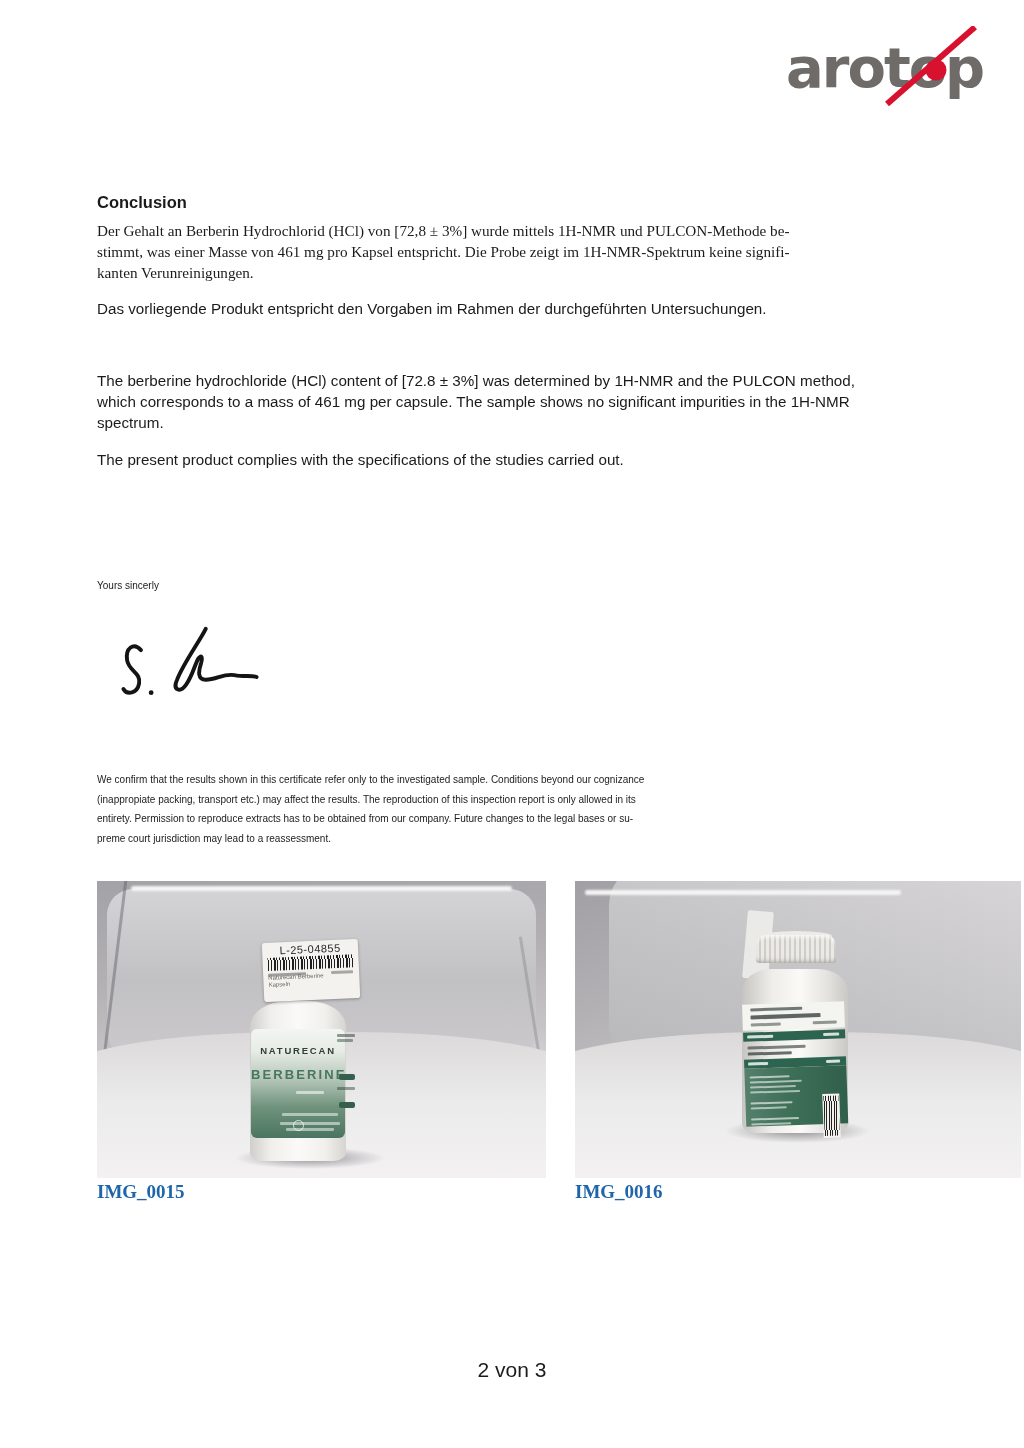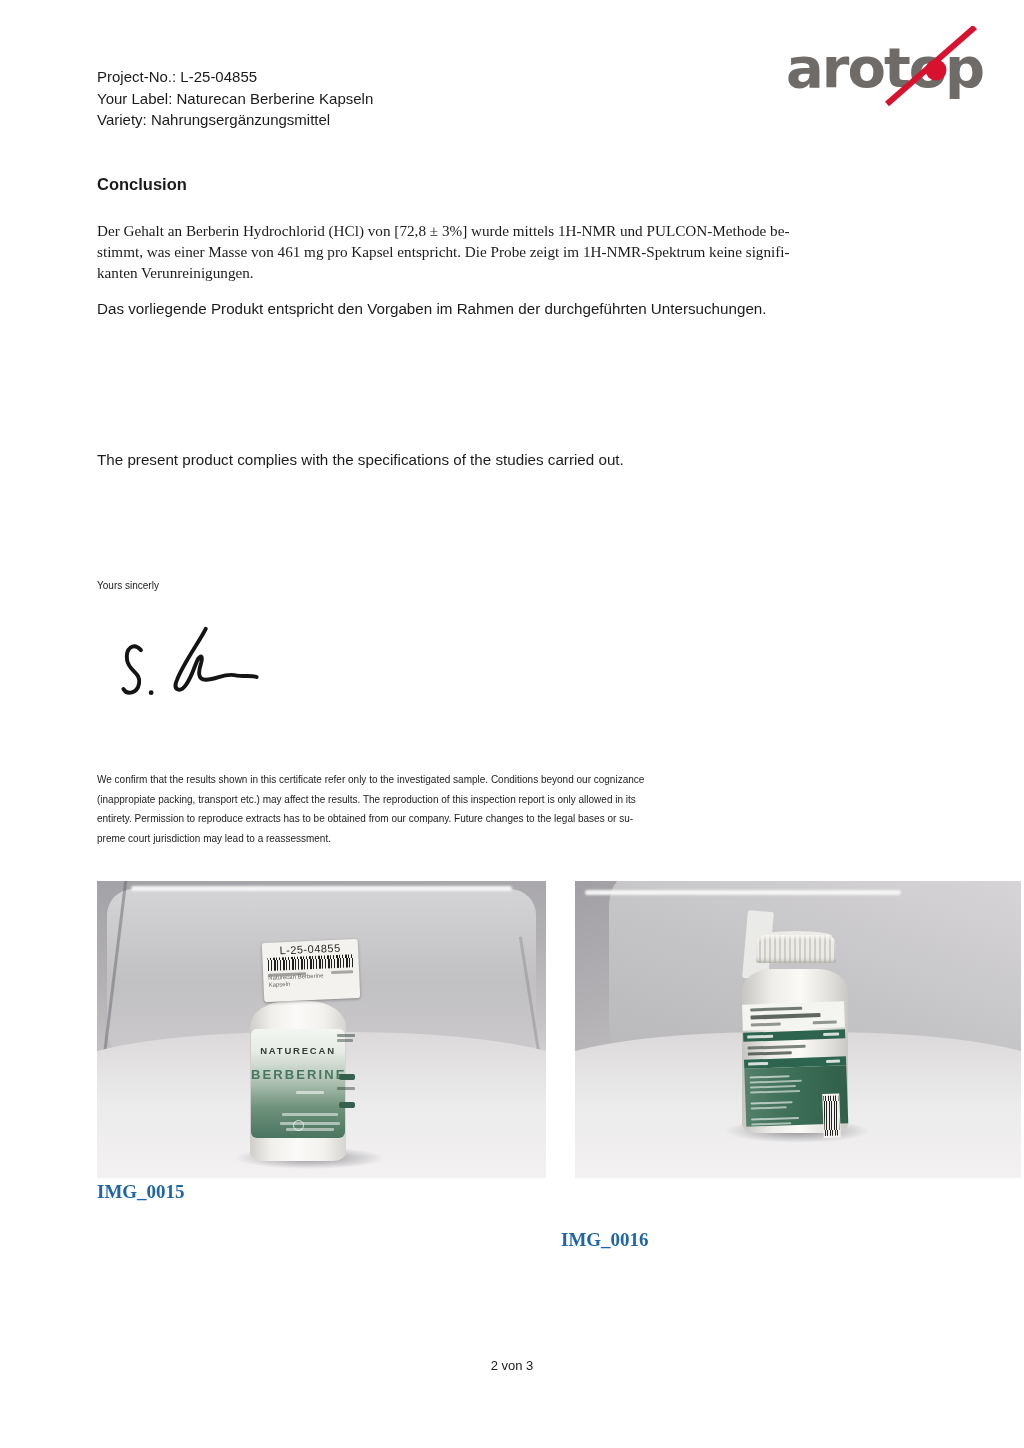--- a/index.html
+++ b/index.html
@@ -9,21 +9,21 @@
   
   .header-block{position:absolute;left:97px;top:66px;font-size:15px;line-height:21.5px;}
 
   
   .logo{position:absolute;left:786px;top:26px;width:212px;height:84px;}
   .logo-text{font-family:"DejaVu Sans", sans-serif;font-size:56px;font-weight:600;
              color:var(--logo-gray,#6f6b68);letter-spacing:-2px;line-height:84px;}
   .logo-overlay{position:absolute;left:0;top:0;width:212px;height:84px;}
 
   
-  .h-conclusion{position:absolute;left:97px;top:175px;font-size:16.5px;font-weight:bold;}
+  .h-conclusion{position:absolute;left:97px;top:193px;font-size:16.5px;font-weight:bold;}
   .para{position:absolute;left:97px;width:872px;font-size:15.2px;line-height:21px;white-space:pre-line;}
   #de1{top:220px;font-family:Liberation Serif, serif;} #de2{top:298px;} #en1{top:370px;} #en2{top:449px;}
 
   .salutation{position:absolute;left:97px;top:580px;font-size:10px;}
   .signature-svg{position:absolute;left:116px;top:625px;}
   .signer-block{position:absolute;left:97px;top:722px;font-size:12.8px;line-height:19px;white-space:pre-line;}
   .disclaimer{position:absolute;left:97px;top:770px;width:890px;font-size:10px;line-height:19.6px;white-space:pre-line;}
 
   
   .photo{position:absolute;top:881px;height:297px;overflow:hidden;background:linear-gradient(175deg,#a3a2a6 0%,#b2b0b3 30%,#c6c4c6 55%,#e2e0e1 75%,#efedee 100%);}
@@ -74,47 +74,45 @@
   .l2-green{position:absolute;left:0;right:0;top:64px;bottom:-10px;background:linear-gradient(90deg,#55806c 0%,#3f7058 40%,#30604b 100%);}
   .barcode2{position:absolute;right:8px;top:28px;width:17px;height:44px;background:#f2f1ee;
       padding:2px 1px;box-sizing:border-box;}
   .barcode2-lines{width:100%;height:100%;
       background:repeating-linear-gradient(90deg,#222 0 1px,#f2f1ee 1px 2px,#222 2px 3px,#f2f1ee 3px 5px);}
 
   .b{position:absolute;border-radius:1px;}
 
   
   .caption{position:absolute;top:1181px;font-family:"Liberation Serif", serif;font-weight:bold;font-size:19px;color:var(--caption-blue,#1f65a9);}
-  #cap1{left:97px;} #cap2{left:561px;margin-top:48px;}
-  .footer{position:absolute;left:0;top:1358px;width:100%;text-align:center;font-size:13px;}
+  #cap1{left:97px;} #cap2{left:575px;}
+  .footer{position:absolute;left:0;top:1358px;width:100%;text-align:center;font-size:21px;}
 </style>
 </head>
 <body>
 
 <div class="page">
 
-  <div class="header-block">
-    <div>Project-No.: L-25-04855</div>
-    <div>Your Label: Naturecan Berberine Kapseln</div>
-    <div>Variety: Nahrungsergänzungsmittel</div>
-  </div>
 
   <div class="logo">
     <div class="logo-text">arotop</div>
     <svg class="logo-overlay" viewBox="0 0 212 84">
       <circle cx="150" cy="44" r="10.5" fill="#d8122e"></circle>
       <line x1="101" y1="78" x2="189" y2="1" stroke="#d8122e" stroke-width="6"></line>
     </svg>
   </div>
 
   <div class="h-conclusion">Conclusion</div>
   <div class="para" id="de1">Der Gehalt an Berberin Hydrochlorid (HCl) von [72,8 ± 3%] wurde mittels 1H-NMR und PULCON-Methode be-
 stimmt, was einer Masse von 461 mg pro Kapsel entspricht. Die Probe zeigt im 1H-NMR-Spektrum keine signifi-
 kanten Verunreinigungen.</div>
   <div class="para" id="de2">Das vorliegende Produkt entspricht den Vorgaben im Rahmen der durchgeführten Untersuchungen.</div>
+  <div class="para" id="en1">The berberine hydrochloride (HCl) content of [72.8 ± 3%] was determined by 1H-NMR and the PULCON method,
+which corresponds to a mass of 461 mg per capsule. The sample shows no significant impurities in the 1H-NMR
+spectrum.</div>
   <div class="para" id="en2">The present product complies with the specifications of the studies carried out.</div>
 
   <div class="salutation">Yours sincerly</div>
   <svg class="signature-svg" width="148" height="90" viewBox="0 0 160 95">
     <g fill="none" stroke="#141414" stroke-width="4.2" stroke-linecap="round" stroke-linejoin="round">
       <path d="M27,26 C19,17 10,24 12,37 C14,49 27,50 25,62 C23,73 12,75 8,68"></path>
       <path d="M97,3 C90,17 73,40 66,58 C61,69 69,73 76,63 C83,53 85,42 89,35 C92,31 94,33 92,40 C89,49 88,58 97,58 C109,58 116,51 128,53 C138,55 147,53 152,55"></path>
     </g>
     <circle cx="38" cy="72" r="2.6" fill="#141414"></circle>
   </svg>

